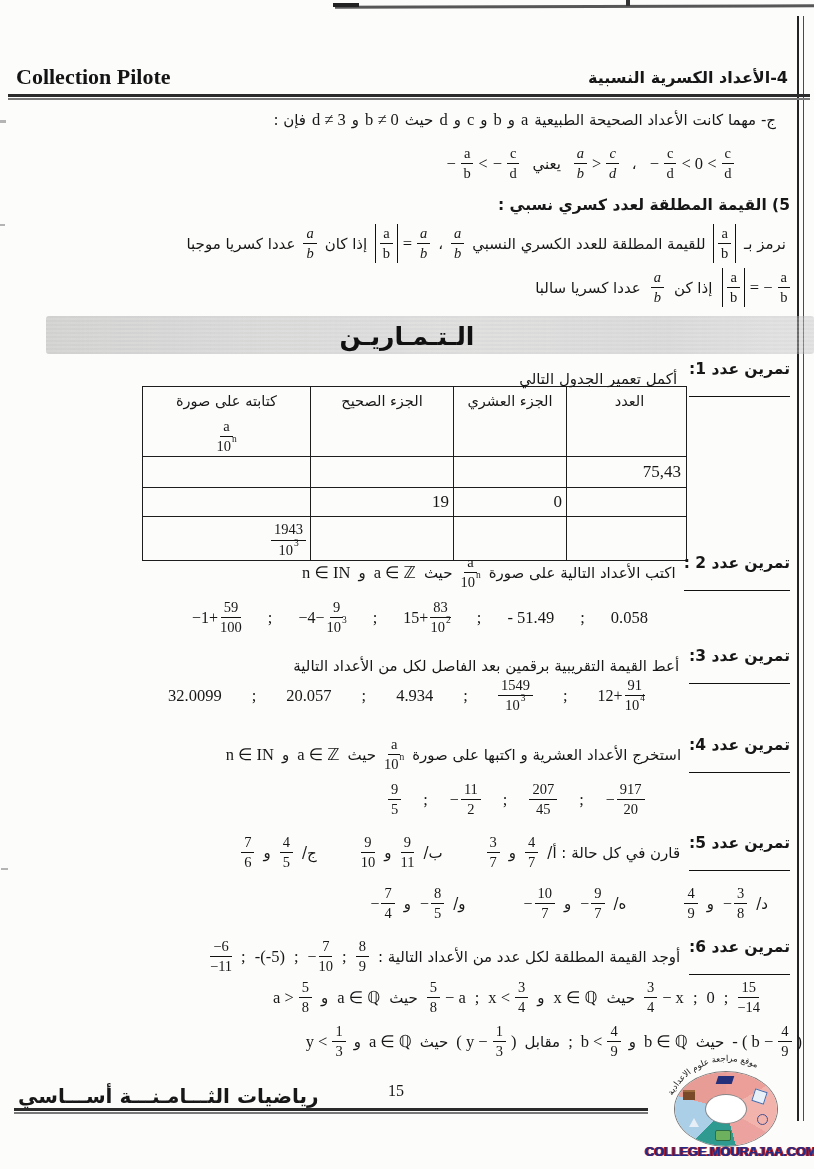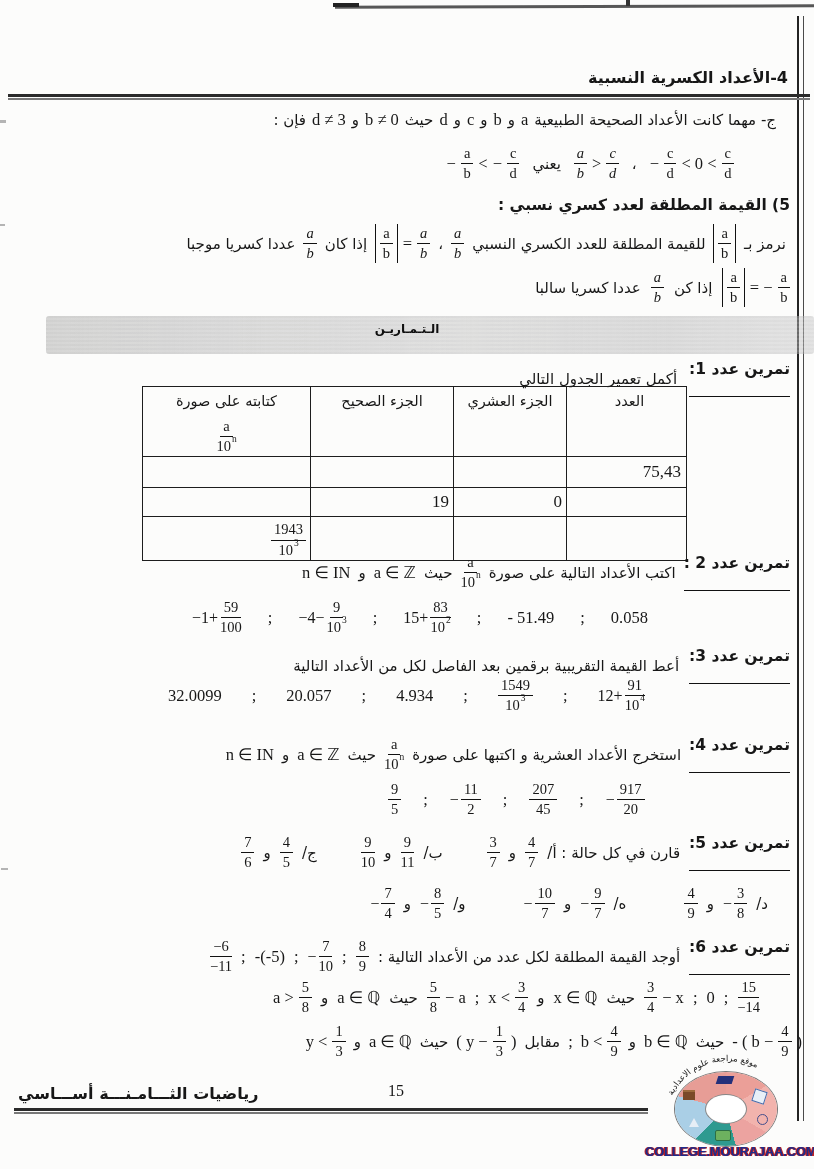--- a/index.html
+++ b/index.html
@@ -16,30 +16,30 @@
   .speck{position:absolute;background:#8d8d8d;opacity:.65;}
 
   
   .hrule{position:absolute;height:3px;background:#2a2a2a;}
   .hrule::after{content:"";position:absolute;left:0;right:0;top:4px;height:1.5px;background:#787878;}
 
   
   .hdr-left{position:absolute;top:64px;left:16px;font-family:"Liberation Serif",serif;
             font-weight:bold;font-size:22px;color:#141414;}
   .hdr-right{position:absolute;top:68px;right:26px;font-weight:bold;font-size:16px;direction:rtl;}
-  .ftr-left{position:absolute;top:1084px;left:18px;font-weight:bold;font-size:16px;direction:rtl;}
+  .ftr-left{position:absolute;top:1084px;left:18px;font-weight:bold;font-size:20px;direction:rtl;}
   .pagenum{position:absolute;top:1082px;left:388px;font-family:"Liberation Serif",serif;font-size:16px;}
 
   
   .band{position:absolute;top:316px;left:46px;right:0;height:38px;border-radius:3px;
         background:
           repeating-linear-gradient(0deg,rgba(120,120,120,.10) 0 2px,rgba(190,190,190,.16) 2px 4px),
           linear-gradient(90deg,rgba(185,185,185,.50),rgba(170,170,170,.30) 30%,rgba(205,205,205,.45) 55%,rgba(180,180,180,.35) 80%,rgba(210,210,210,.40));}
   .band-title{position:absolute;top:322px;left:0;right:0;text-align:center;font-weight:bold;
-              font-size:12px;letter-spacing:1px;color:#101010;direction:rtl;}
+              font-size:25px;letter-spacing:1px;color:#101010;direction:rtl;}
 
   
   .line{position:absolute;display:flex;align-items:center;gap:8px;white-space:nowrap;}
   .line.rtl{direction:rtl;}
   .line.ltr{direction:ltr;}
 
   .sg-ar{font-family:"DejaVu Sans",sans-serif;font-size:15px;direction:rtl;unicode-bidi:isolate;white-space:nowrap;}
   .sg-ar.b{font-weight:bold;font-size:15.5px;}
   .sg-ar.u{border-bottom:1.7px solid #111;padding-bottom:18px;}
   .sg-m{font-family:"Liberation Serif",serif;font-size:16.5px;direction:ltr;unicode-bidi:isolate;white-space:nowrap;}
@@ -97,20 +97,21 @@
 
   <div class="topline"></div>
   <div class="topdash"></div>
   <div class="toptick"></div>
   <div class="vline1"></div>
   <div class="vline2"></div>
   <div class="speck" style="top:120px;left:0;width:6px;height:3px;"></div>
   <div class="speck" style="top:224px;left:0;width:5px;height:2px;"></div>
   <div class="speck" style="top:868px;left:1px;width:7px;height:2px;"></div>
 
+  <div class="hdr-left">Collection Pilote</div>
   <div class="hdr-right">4-الأعداد الكسرية النسبية</div>
   <div class="hrule" style="top:94px;left:8px;right:4px;"></div>
 
   <div class="line rtl" style="top:110px;right:38px;gap:6px;">
       <span class="sg-ar" dir="rtl">ج- مهما كانت الأعداد الصحيحة الطبيعية</span>
       <span class="sg-m" dir="ltr">a</span>
       <span class="sg-ar" dir="rtl">و</span>
       <span class="sg-m" dir="ltr">b</span>
       <span class="sg-ar" dir="rtl">و</span>
       <span class="sg-m" dir="ltr">c</span>

